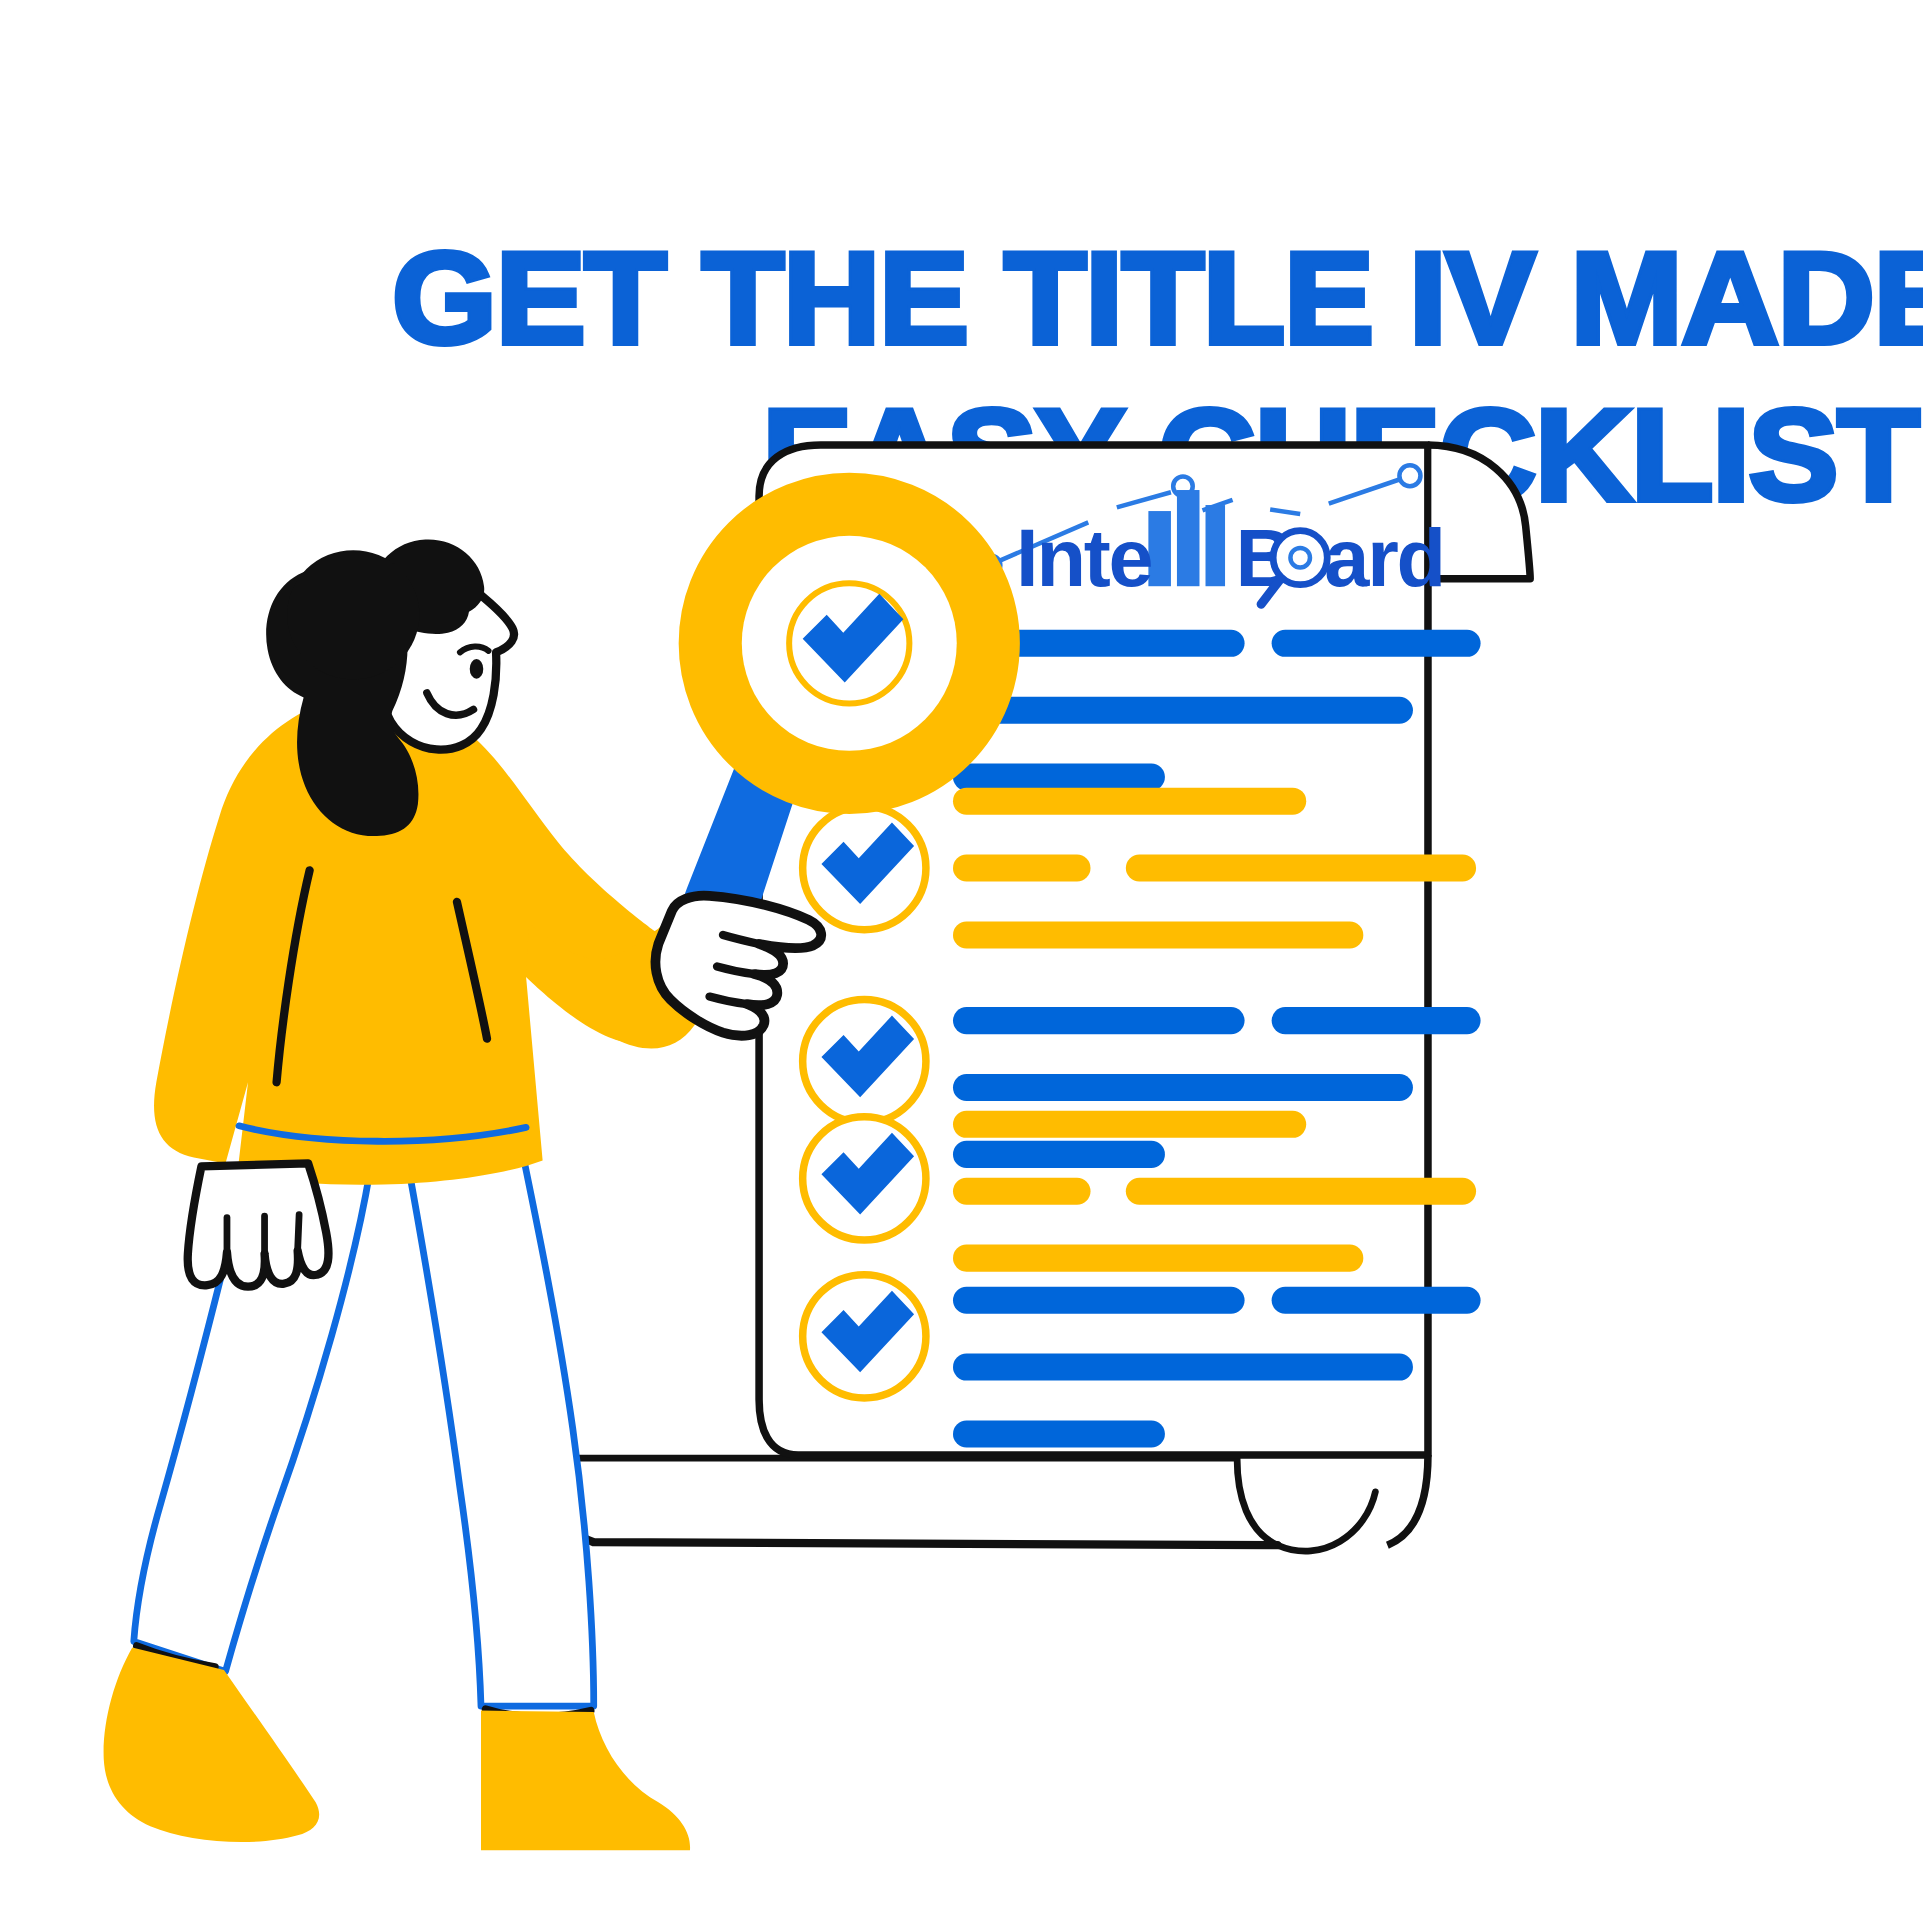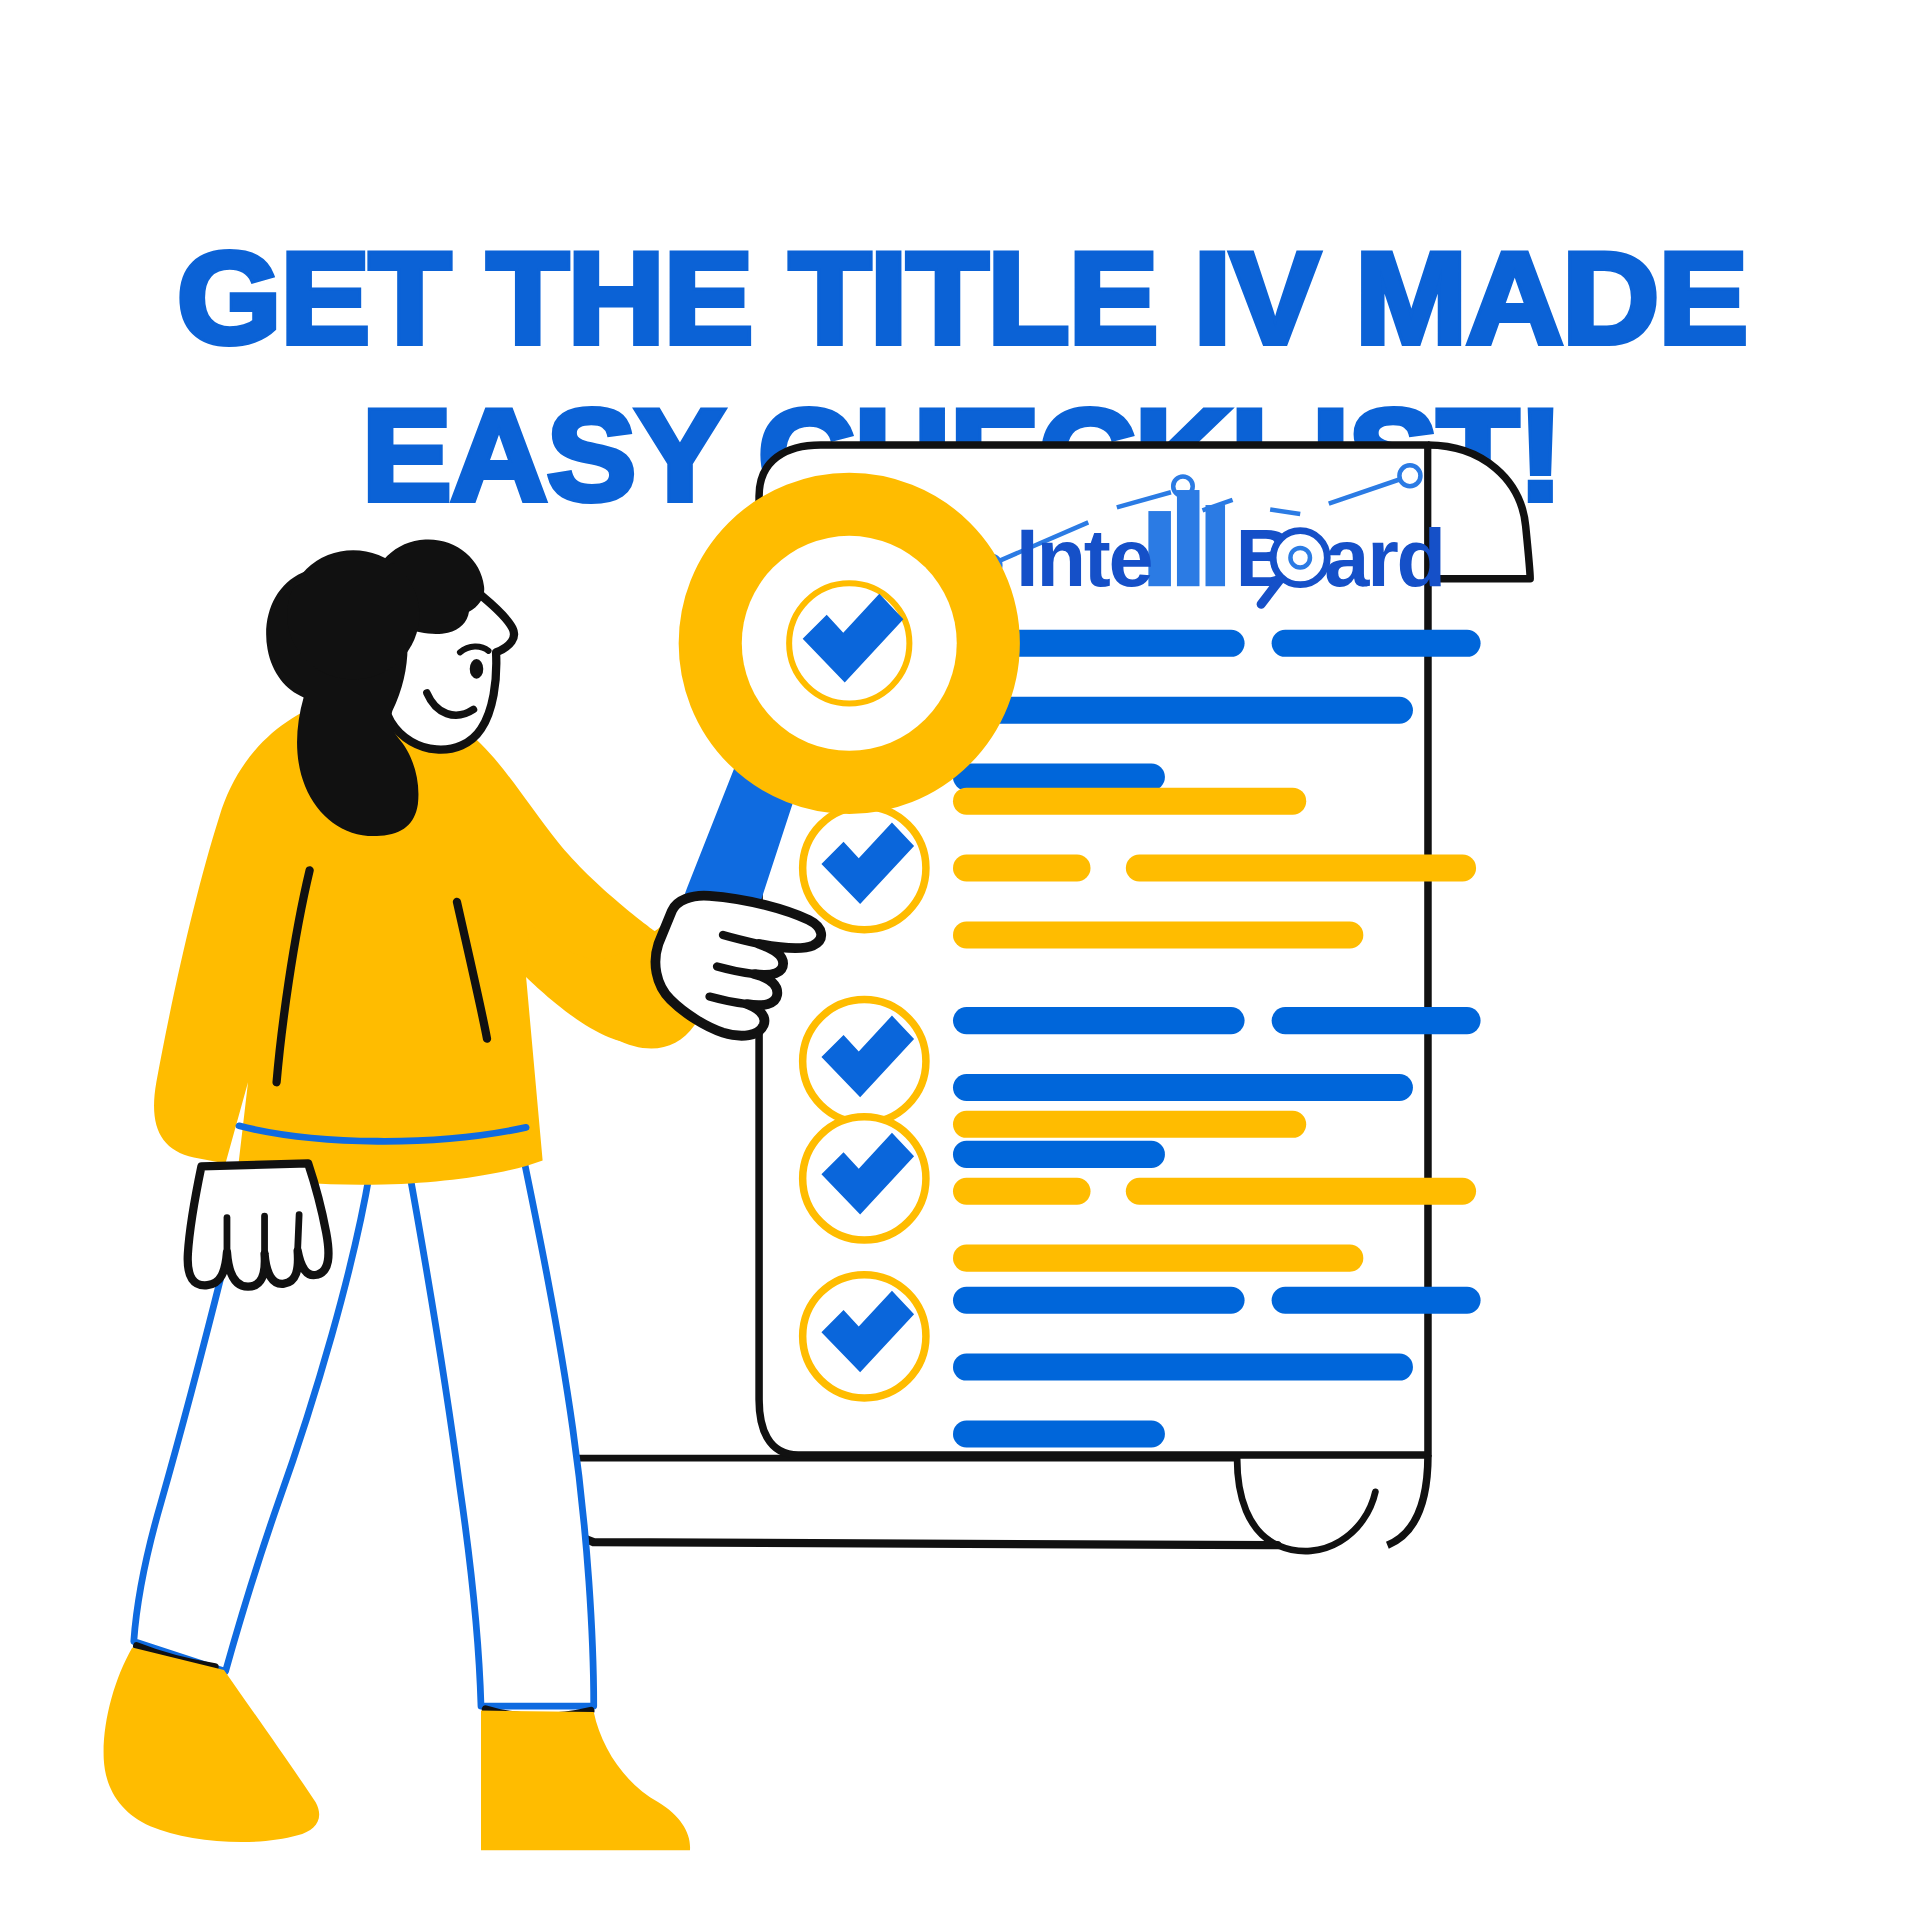--- a/index.html
+++ b/index.html
@@ -16,21 +16,21 @@
     width: 1924px;
     height: 1924px;
     background: #ffffff;
     overflow: hidden;
   }
   #headline {
     position: absolute;
     left: 0;
     top: 134px;
     width: 1924px;
-    text-align: center;
+    text-align: right;
     color: #0B62D6;
     font-family: "Liberation Sans", sans-serif;
     font-weight: 700;
     font-size: 129px;
     line-height: 1.21;
     letter-spacing: -0.8px;
     -webkit-text-stroke: 6px #0B62D6;
     paint-order: stroke fill;
   }
   #headline .hl-line {

